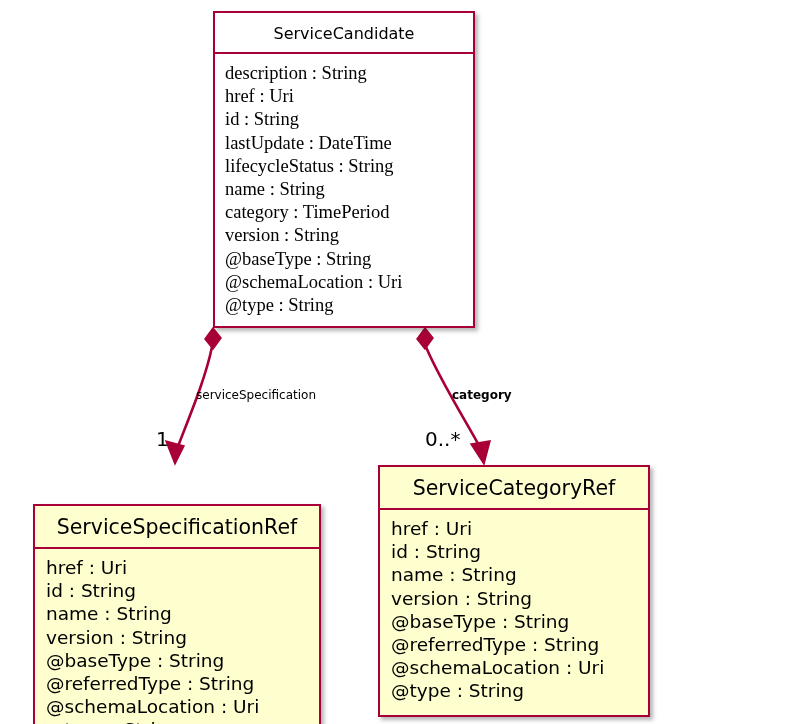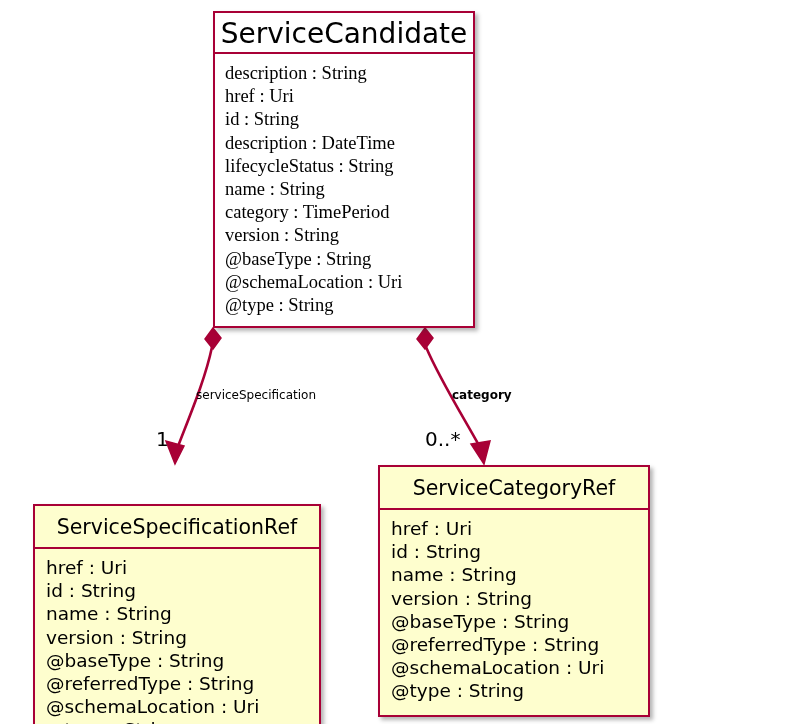--- a/index.html
+++ b/index.html
@@ -50,21 +50,21 @@
     box-sizing: border-box;
     color: #000000;
   }
   .attr-row {
     white-space: nowrap;
     color: #000000;
   }
 
   
   #class-service-candidate            { left: 213px; top: 11px;  width: 262px; height: 317px; }
-  #class-service-candidate .class-header { height: 41px; line-height: 41px; font-size: 28px; padding: 0 5px; }
+  #class-service-candidate .class-header { height: 41px; line-height: 41px; font-size: 16px; padding: 0 5px; }
   #class-service-candidate .class-attrs  { padding: 8px 0 6px 10px; font-family: Liberation Serif, serif; }
   #class-service-candidate .attr-row     { font-size: 18.5px; line-height: 23.2px; }
 
   
   .uml-class.bottom                     { top: 465px; height: 252px; }
   .uml-class.bottom .class-header        { height: 43px; line-height: 43px; font-size: 20.5px; padding: 0 10px; }
   .uml-class.bottom .class-attrs         { padding: 7px 0 6px 11px; }
   .uml-class.bottom .attr-row            { font-size: 18.5px; line-height: 23.2px; }
 
   #class-service-specification-ref { left: 33px;  width: 288px; margin-top: 39px; }
@@ -115,21 +115,21 @@
 
   <div class="edge-label" id="label-category">category</div>
   <div class="edge-mult" id="mult-category">0..*</div>
 
   <div class="uml-class fill-white" id="class-service-candidate" style="background: rgb(255, 255, 255); border-color: rgb(168, 0, 54);">
     <div class="class-header" style="border-bottom-color: rgb(168, 0, 54);">ServiceCandidate</div>
     <div class="class-attrs">
         <div class="attr-row">description : String</div>
         <div class="attr-row">href : Uri</div>
         <div class="attr-row">id : String</div>
-        <div class="attr-row">description : DateTime</div>
+        <div class="attr-row">lastUpdate : DateTime</div>
         <div class="attr-row">lifecycleStatus : String</div>
         <div class="attr-row">name : String</div>
         <div class="attr-row">category : TimePeriod</div>
         <div class="attr-row">version : String</div>
         <div class="attr-row">@baseType : String</div>
         <div class="attr-row">@schemaLocation : Uri</div>
         <div class="attr-row">@type : String</div>
       </div>
   </div>
 

